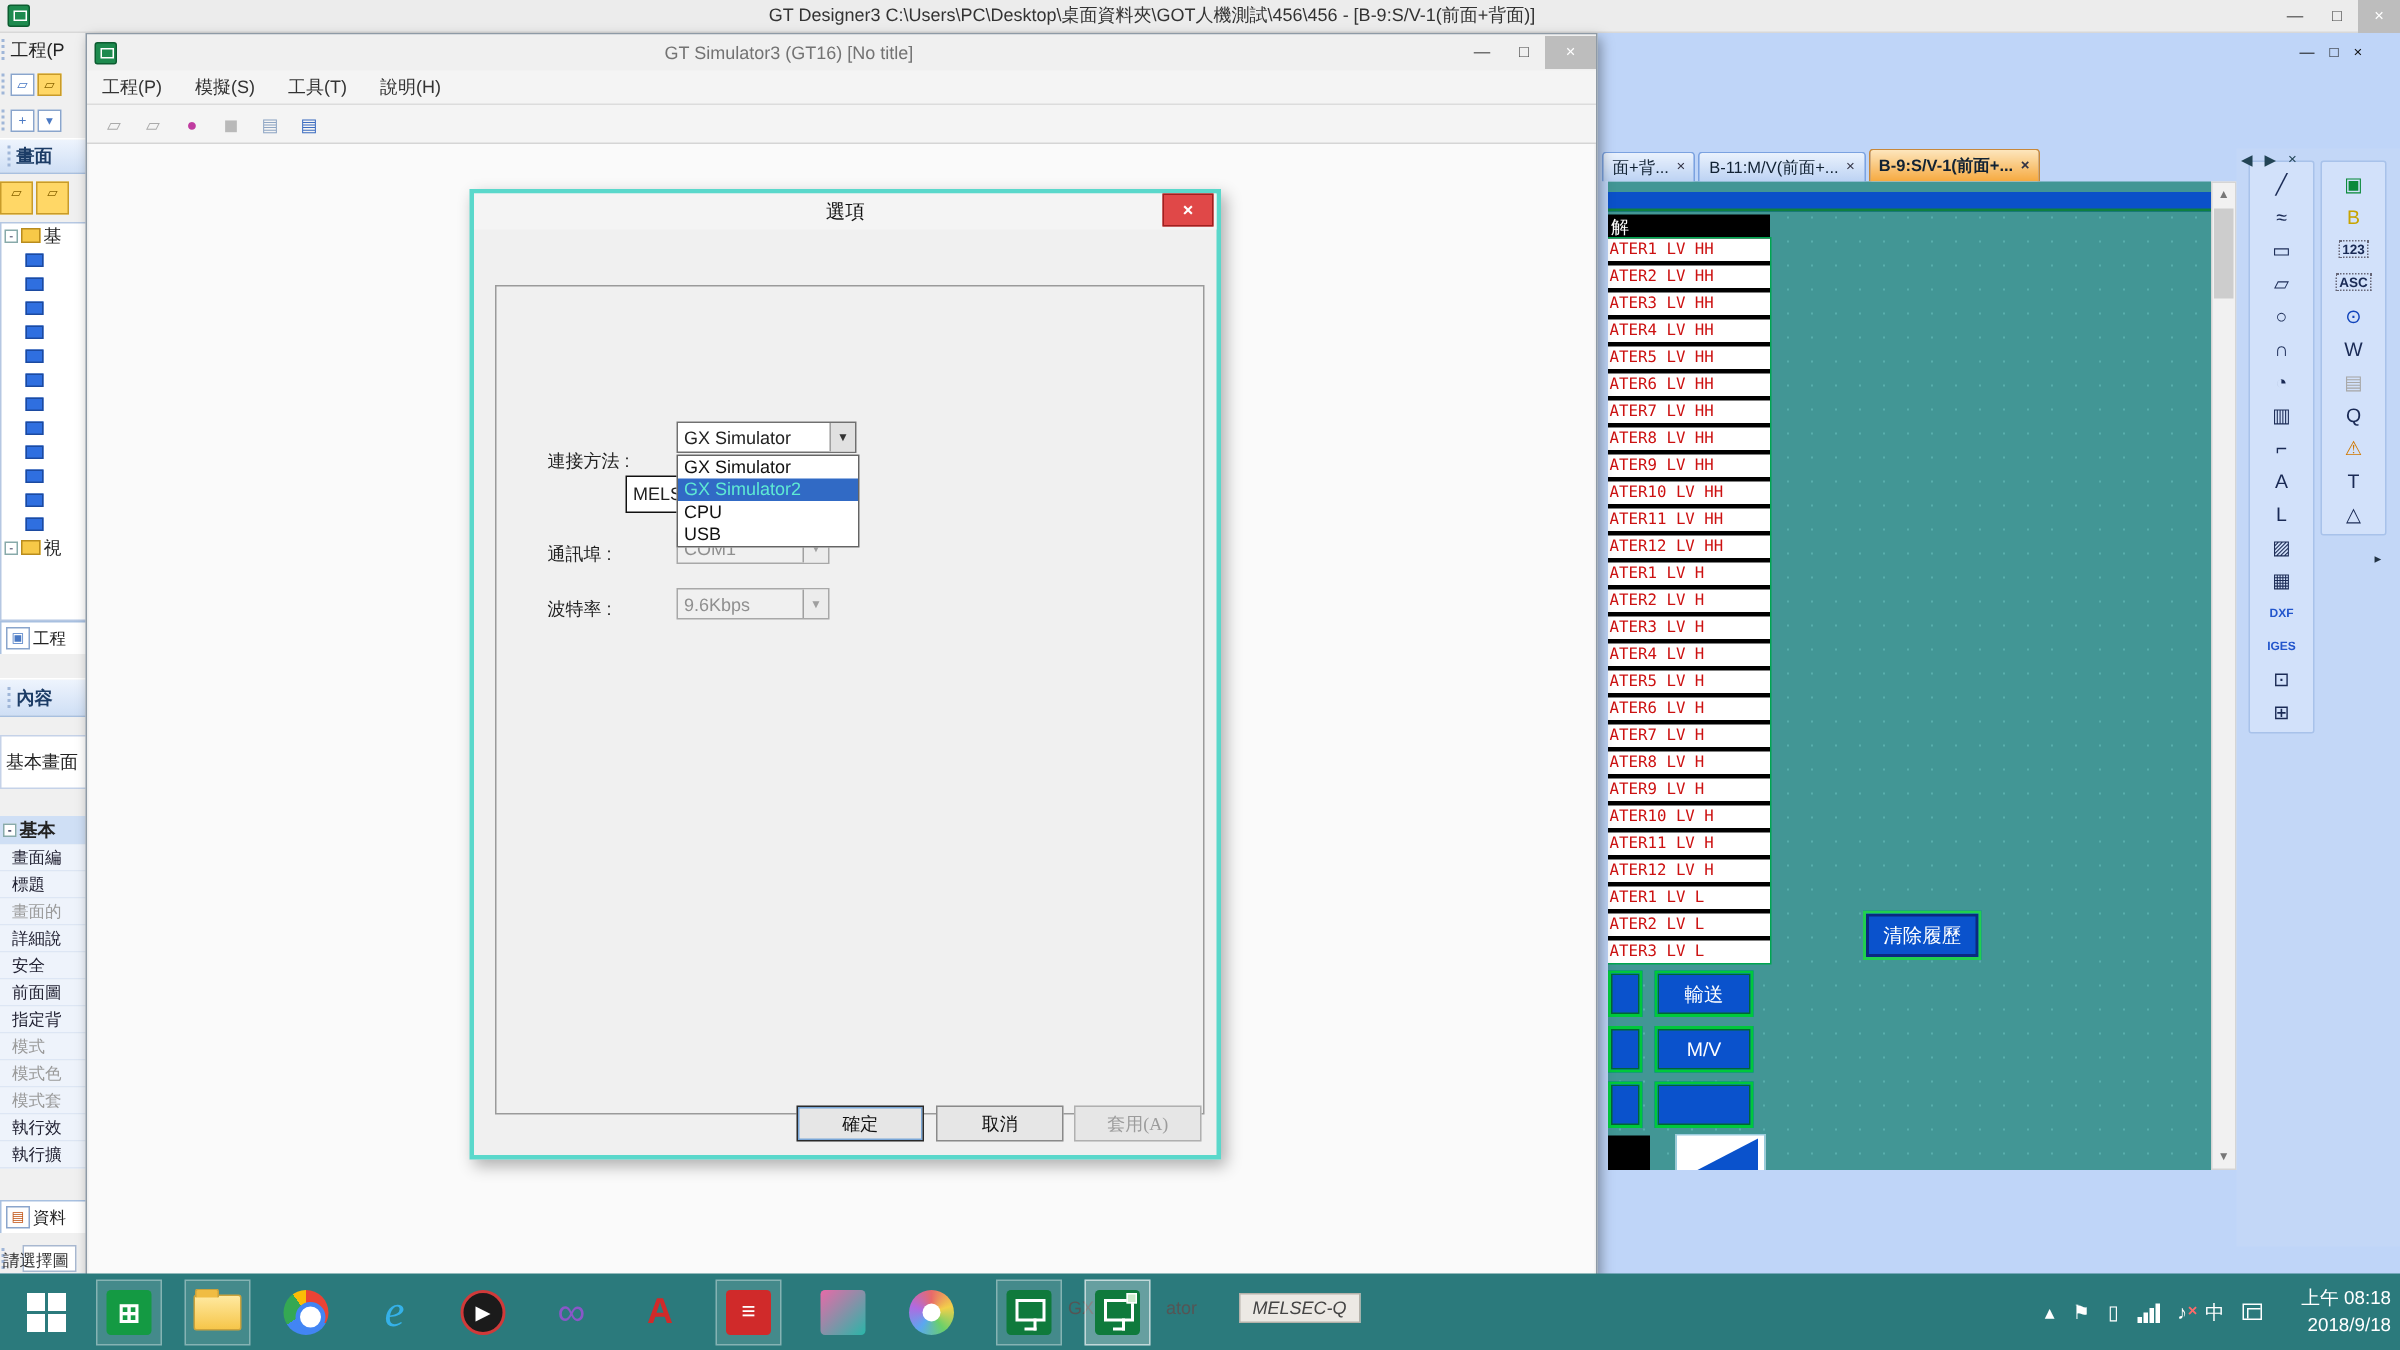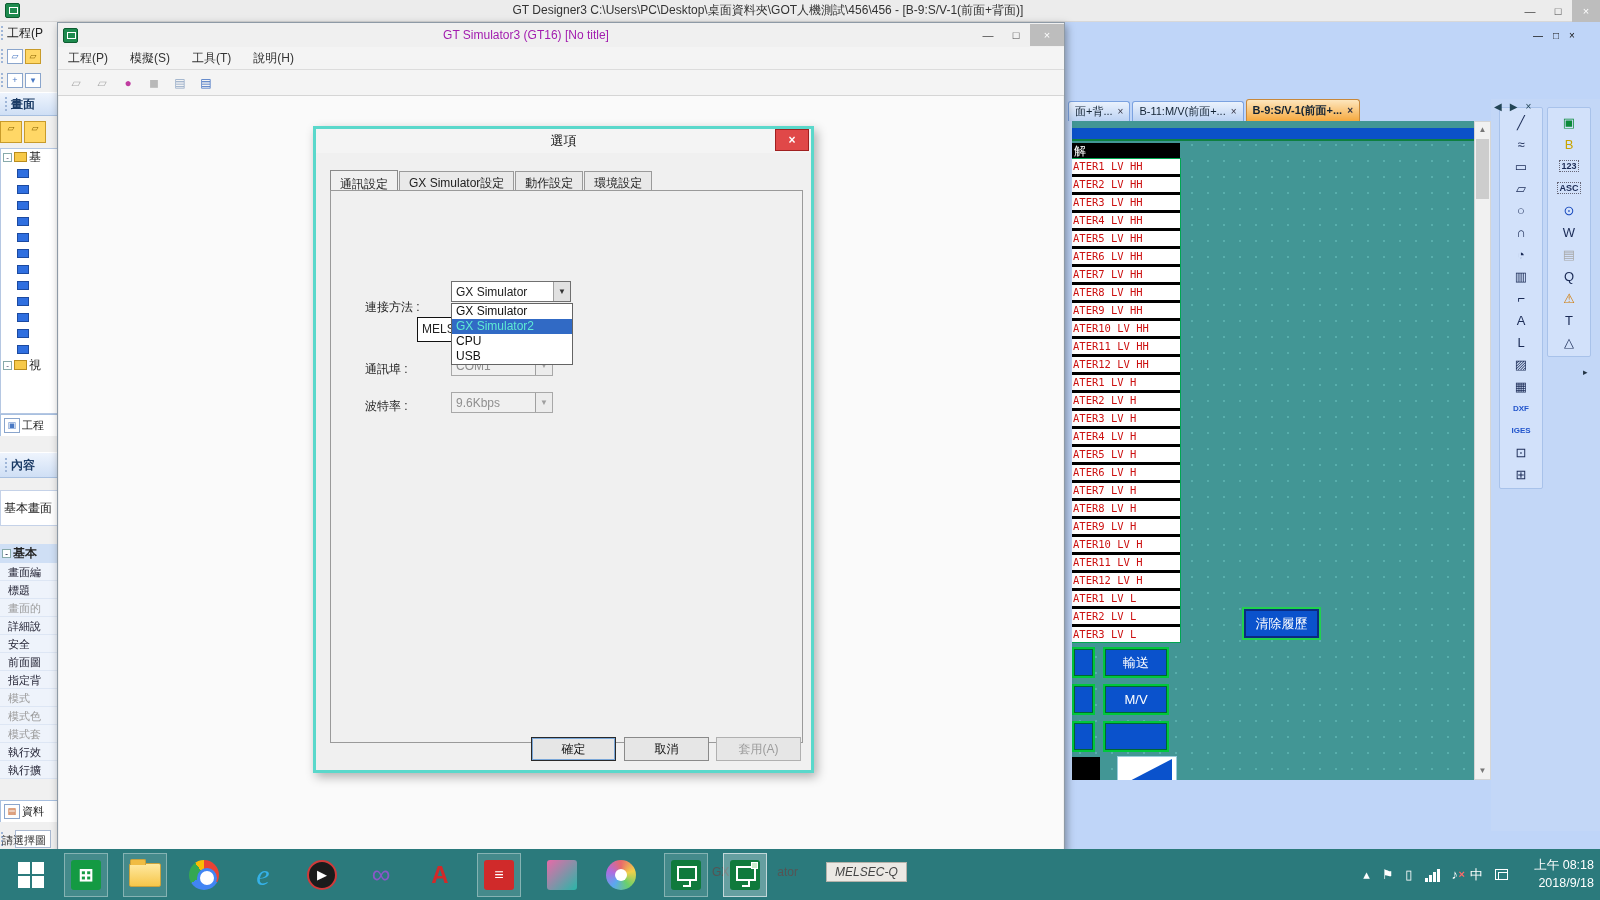--- a/index.html
+++ b/index.html
@@ -31,21 +31,21 @@
   .fold { width:13px; height:10px; background:#f7c948; border:1px solid #b98c1d; margin-right:2px; }
   .scr-ico { width:12px; height:9px; background:#2f6fe0; border:1px solid #1c4aa0; margin-left:14px; }
   .nav-tab { background:#fff; border:1px solid #a8c0e0; border-bottom:none; display:flex; align-items:center; padding-left:3px; font-size:11px; }
   .prop-head { background:#cfdff5; font-weight:bold; display:flex; align-items:center; padding-left:2px; }
   .prop-row { height:18px; line-height:18px; padding-left:8px; background:#eef3fb; border-bottom:1px solid #dde6f4; font-size:11px; color:#223; white-space:nowrap; }
   .prop-row:nth-child(3), .prop-row:nth-child(8), .prop-row:nth-child(9), .prop-row:nth-child(10) { color:#9a9a9a; }
 
   
   .sim-win { left:57px; top:22px; width:1008px; height:830px; background:#f0f0f0; border:1px solid #8e9aa6; box-shadow:2px 3px 8px rgba(0,0,0,.35); z-index:5; }
   .sim-titlebar { position:absolute; left:0; top:0; width:100%; height:24px; background:#f0f0f0; display:flex; align-items:center; }
-  .sim-title { flex:1; text-align:center; font-size:12px; color:#a21caf; }
+  .sim-title { flex:1; text-align:center; font-size:12px; color:#737373; }
   .sim-menubar { position:absolute; left:0; top:24px; width:100%; height:23px; background:#f4f4f4; border-bottom:1px solid #dcdcdc; display:flex; align-items:center; padding-left:10px; gap:22px; }
   .sim-menu { color:#333; }
   .sim-toolbar { position:absolute; left:0; top:47px; width:100%; height:26px; background:#f4f4f4; border-bottom:1px solid #d5d5d5; display:flex; align-items:center; padding-left:8px; gap:6px; }
   .tb-ico { width:20px; height:18px; text-align:center; line-height:18px; font-size:12px; color:#aaa; }
   .tb-ico:nth-child(3) { color:#c03ca0; }
   .tb-ico:nth-child(4) { color:#b9b9b9; }
   .tb-ico:nth-child(5) { color:#8fa6c4; }
   .tb-ico:nth-child(6) { color:#3c6cc0; }
   .sim-client { position:absolute; left:1px; top:73px; width:1004px; height:754px; background:#fafafa; }
 
@@ -63,21 +63,21 @@
   .combo .arrow { width:17px; height:100%; background:#e1e1e1; border-left:1px solid #a0a0a0; text-align:center; font-size:8px; line-height:19px; color:#333; }
   .combo.disabled { background:#f0f0f0; border-color:#a8a8a8; }
   .combo.disabled .val { color:#8f8f8f; }
   .combo.disabled .arrow { color:#9f9f9f; background:#ececec; }
   .ddlist { position:absolute; left:120px; top:112px; width:122px; background:#fff; border:1px solid #646464; z-index:3; }
   .ddopt { height:15px; line-height:15px; padding-left:4px; font-size:12px; color:#111; white-space:nowrap; }
   .ddopt:nth-child(2) { background:#316ac5; color:#5eead4; }
   .melsbox { position:absolute; left:86px; top:126px; width:37px; height:25px; background:#fff; border:1px solid #111; overflow:hidden; font-size:12px; line-height:23px; padding-left:4px; z-index:2; }
   .dlg-btn { position:absolute; top:608px; width:85px; height:24px; background:#e6e6e6; border:1px solid #8a8a8a; text-align:center; line-height:22px; font-size:12px; color:#111; }
   .dlg-btn.ok { border:1px solid #2a2a2a; box-shadow:0 0 0 1px #7aa7d8 inset; }
-  .dlg-btn.disabled { color:#9c9c9c; border-color:#b0b0b0; }
+  .dlg-btn.disabled { color:#9c9c9c; border-color:#b0b0b0;font-family:Liberation Serif, serif; }
 
   
   .mdi-ctl { display:flex; gap:10px; left:1533px; top:30px; z-index:2; color:#111; font-size:10px; }
   .doc-tabbar { left:1068px; top:99px; width:420px; height:22px; display:flex; align-items:flex-end; z-index:2; }
   .doc-tab { height:20px; display:flex; align-items:center; padding:0 6px; border:1px solid #7ba2e0; border-bottom:none; border-radius:3px 3px 0 0; background:linear-gradient(#eaf2fd,#bcd2f3); margin-right:2px; font-size:11px; color:#123; white-space:nowrap; }
   .doc-tab .x { margin-left:5px; font-size:10px; color:#334; }
   .doc-tab.active { background:linear-gradient(#fde6bd,#f6a93f); border-color:#c8883a; height:22px; font-weight:bold; }
   .tab-nav { left:1494px; top:101px; display:flex; gap:8px; font-size:10px; color:#245; z-index:2; }
   .canvas { left:1072px; top:121px; width:402px; height:659px; background:#429695; background-image:radial-gradient(#58aeac 1px, transparent 1px); background-size:16px 16px; overflow:hidden; z-index:1; }
   .got-topbar { position:absolute; left:0; top:7px; width:100%; height:13px; background:#0b51c9; border-bottom:2px solid #0e8040; }
@@ -497,27 +497,20 @@
         <span class="tb-ico">▤</span>
       </div>
     <div class="sim-client"></div>
   </div>
 
   <div class="abs dlg">
     <div class="dlg-titlebar">
       <span>選項</span>
     </div>
     <div class="dlg-close">×</div>
-    <div class="dlg-tabs">
-
-    <span class="dlg-tab">通訊設定</span>
-        <span class="dlg-tab">GX Simulator設定</span>
-        <span class="dlg-tab">動作設定</span>
-        <span class="dlg-tab">環境設定</span>
-      </div>
     <div class="dlg-page">
       <span class="fld-label" style="top:108px;">連接方法 :</span>
       <div class="combo" style="left:120px;top:90px;width:120px;height:21px;">
         <span class="val">GX Simulator</span>
         <span class="arrow">▼</span>
       </div>
       <div class="melsbox">
         <span>MELS</span>
       </div>
       <div class="ddlist">

